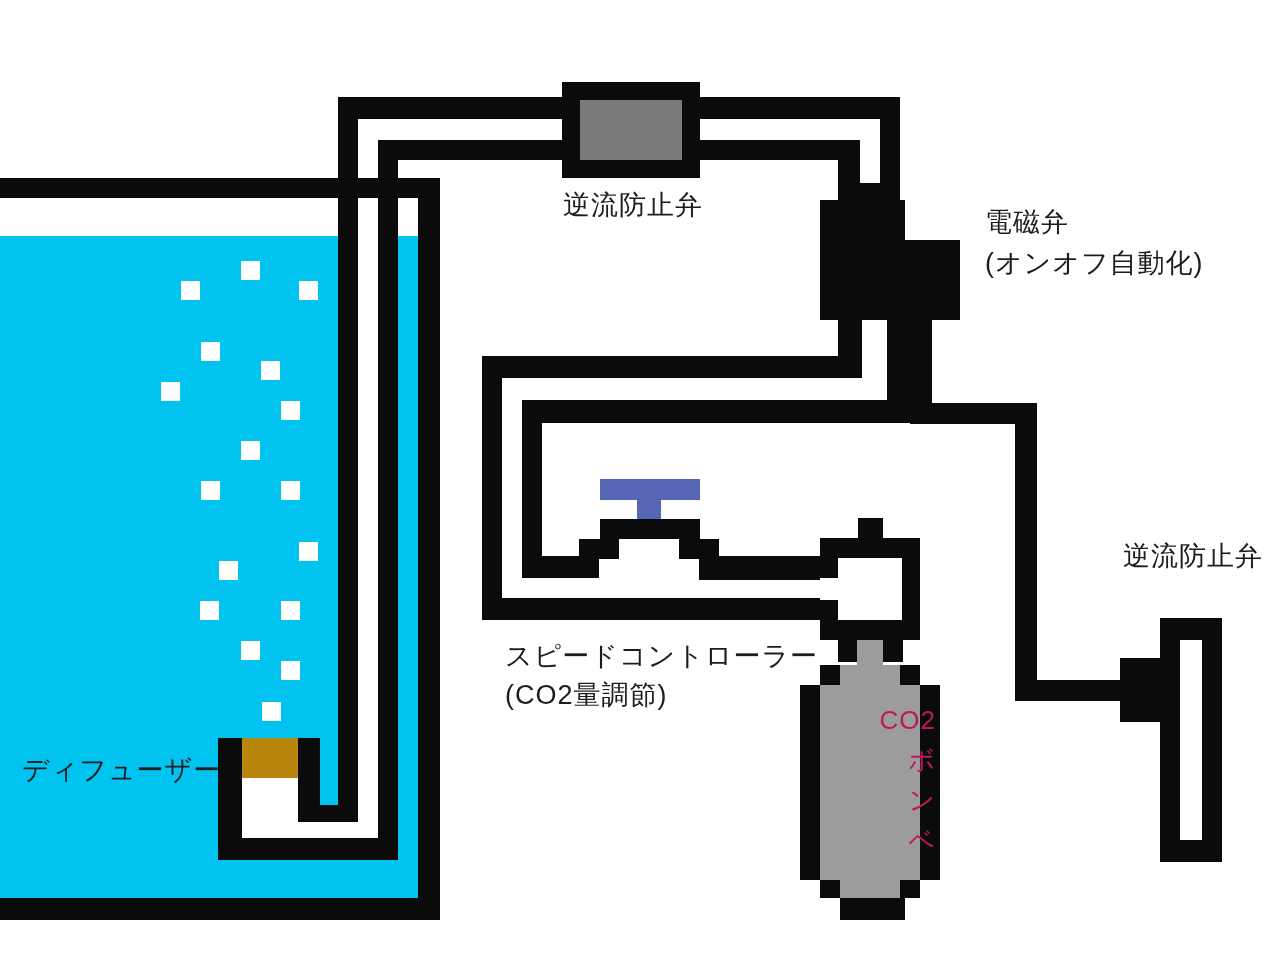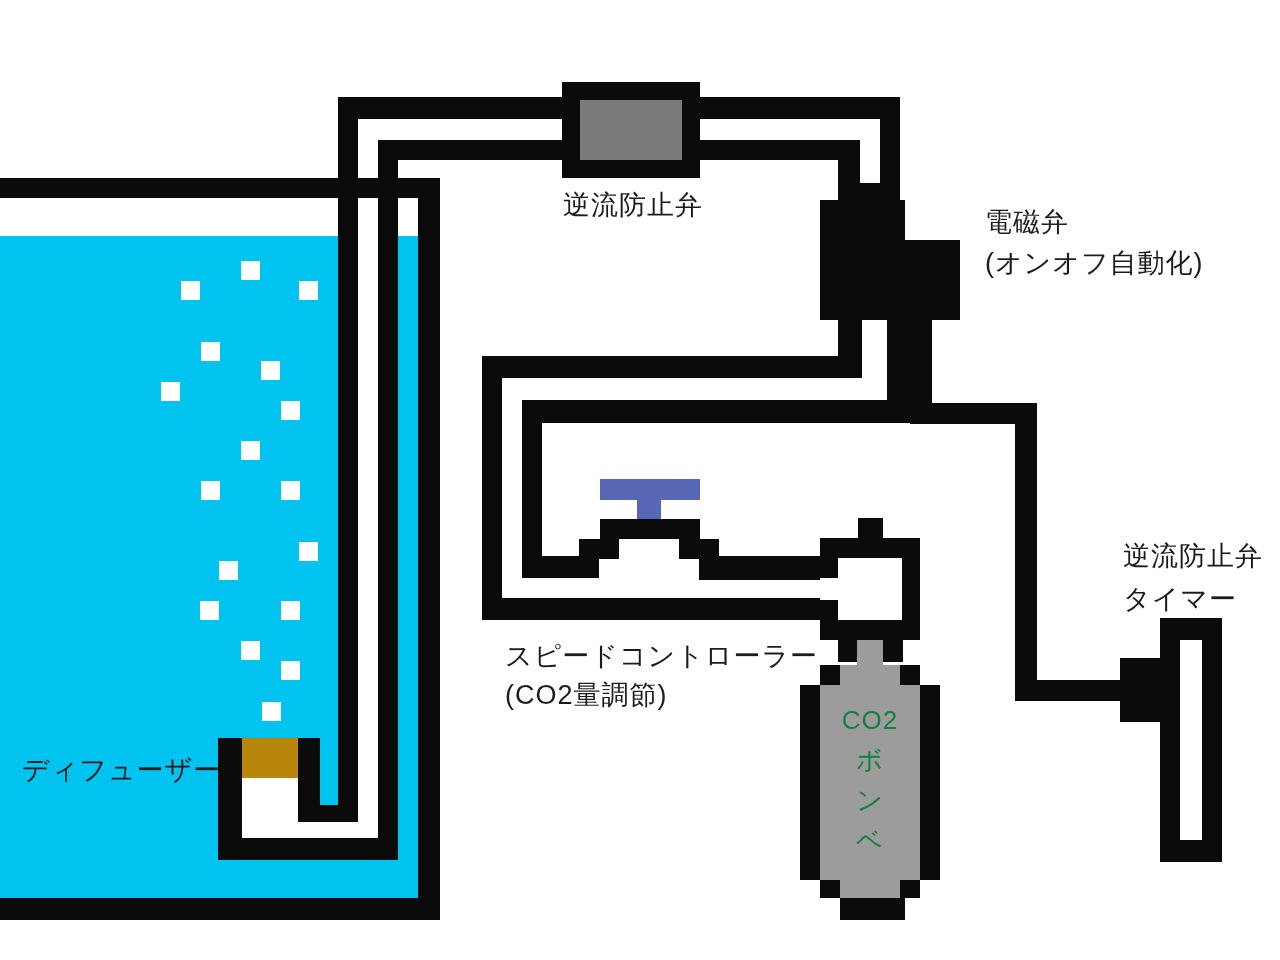--- a/index.html
+++ b/index.html
@@ -16,23 +16,24 @@
     color:var(--label-text,#1c1c1c);
     font-size:27px;
     letter-spacing:1px;
     white-space:nowrap;
     line-height:1;
   }
   .lbl .line{display:block;}
   .cyl-text{
     position:absolute;
     left:820px;top:700px;width:100px;
-    text-align:center;
-    color:#15803d;font-size:26px;line-height:40px;
+    text-align:right;
+    color:#be185d;font-size:26px;line-height:40px;
     letter-spacing:1px;
+    padding-left:16px;
   }
   .cyl-text .line{display:block;}
 </style>
 </head>
 <body>
 
 <div id="canvas">
 
   <svg id="diagram-svg" width="1280" height="960" viewBox="0 0 1280 960">
 
@@ -176,21 +177,20 @@
   </div>
 
 
   <div class="lbl" style="left:505px;top:637px;line-height:39px;">
     <span class="line">スピードコントローラー</span>
     <span class="line">(CO2量調節)</span>
   </div>
 
   <div class="lbl" style="left:1123px;top:535px;line-height:43px;">
     <span class="line">逆流防止弁</span>
-    <span class="line">タイマー</span>
   </div>
 
   <div class="lbl" style="left:22px;top:757px;text-align:center;">
     <span class="line">ディフューザー</span>
   </div>
 
   <div class="cyl-text">
     <span class="line">CO2</span>
     <span class="line">ボ</span>
     <span class="line">ン</span>

